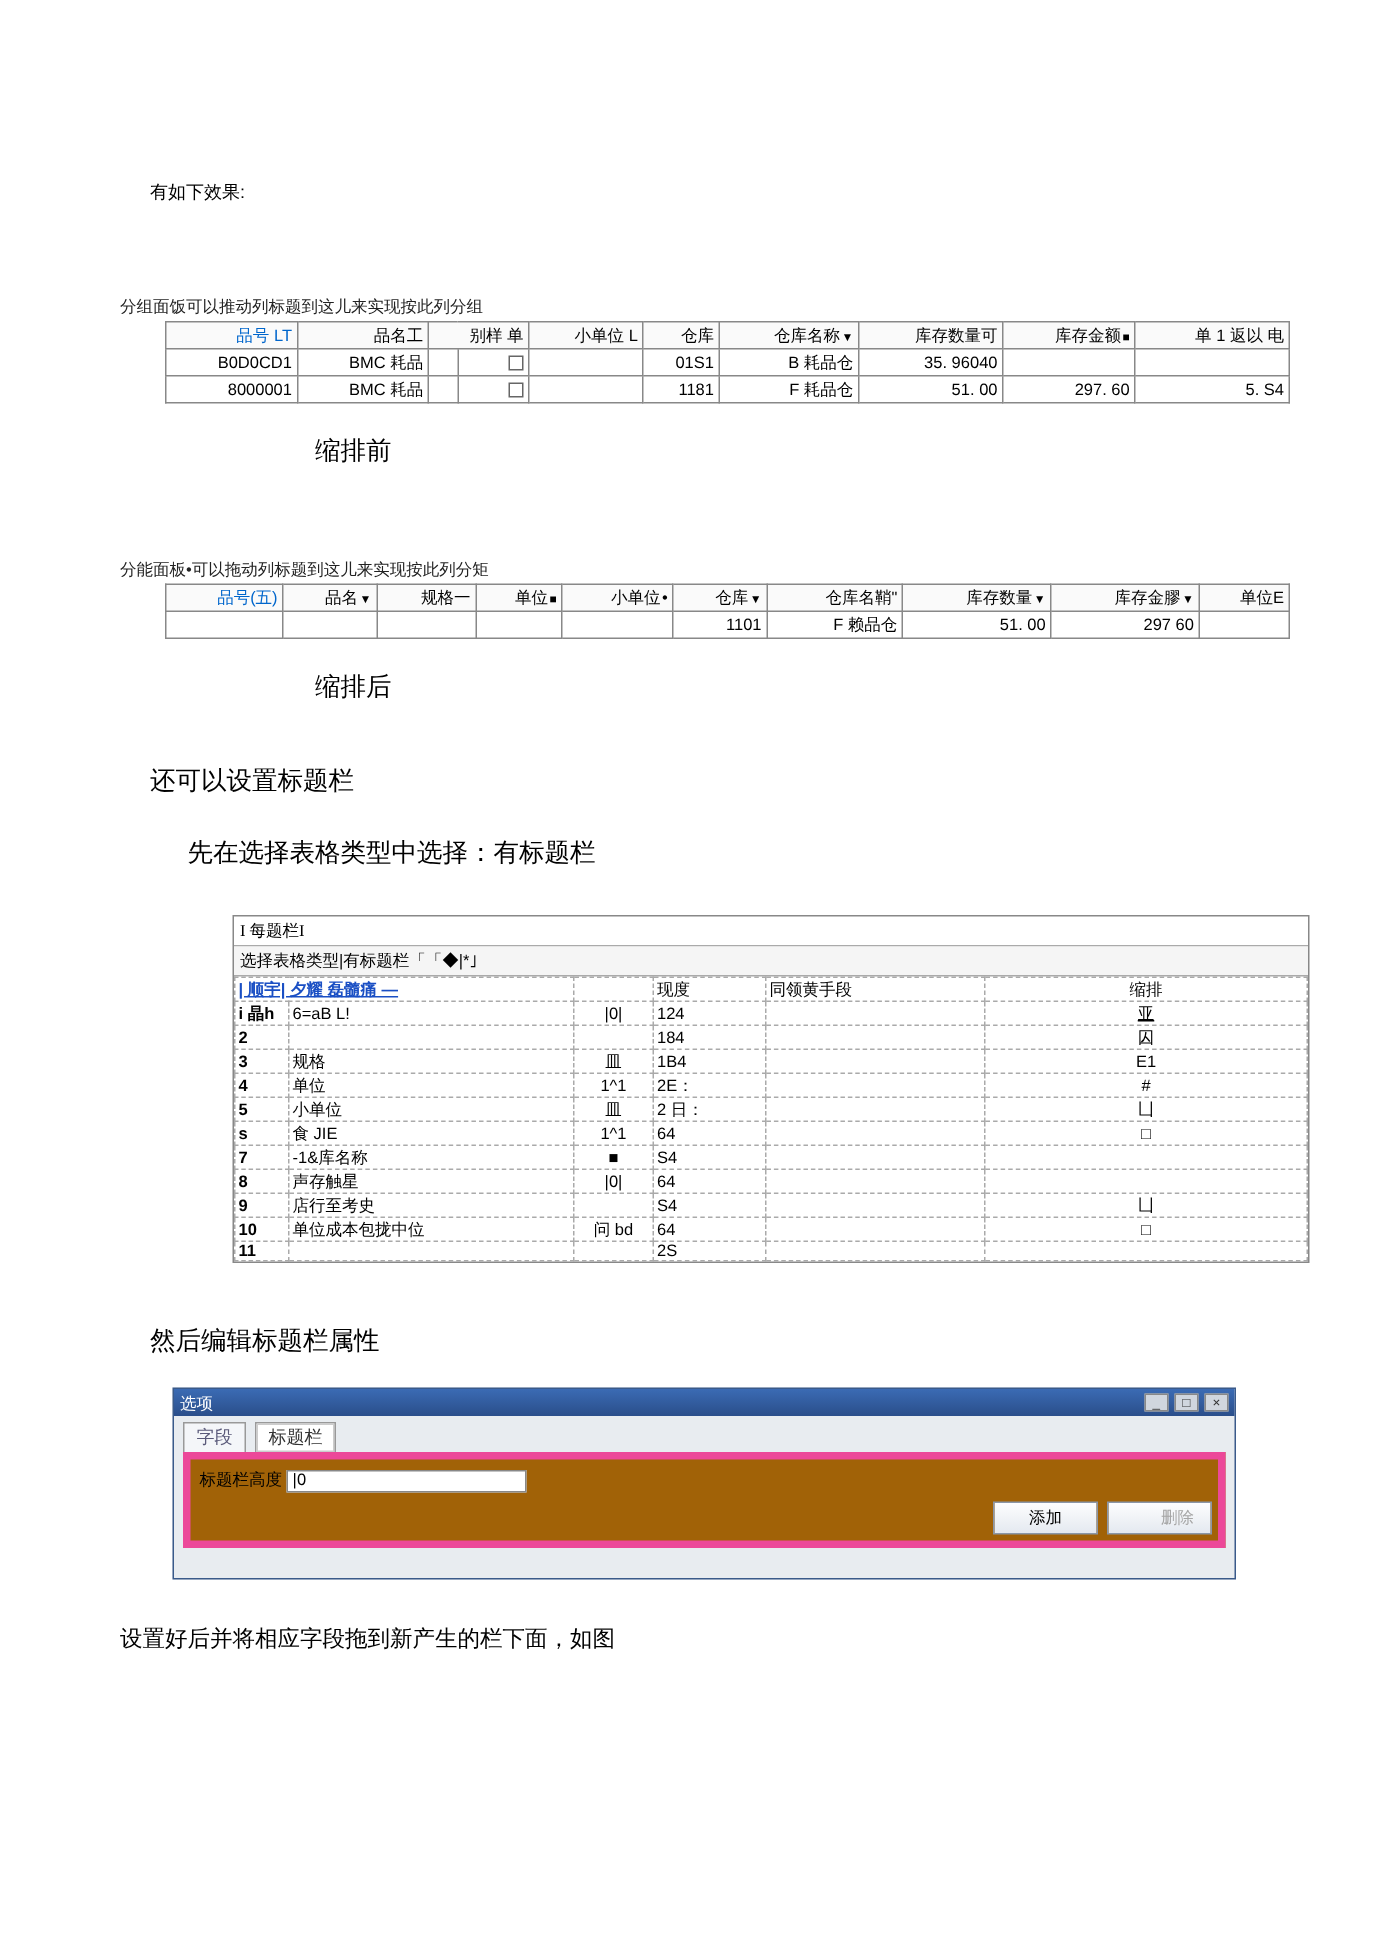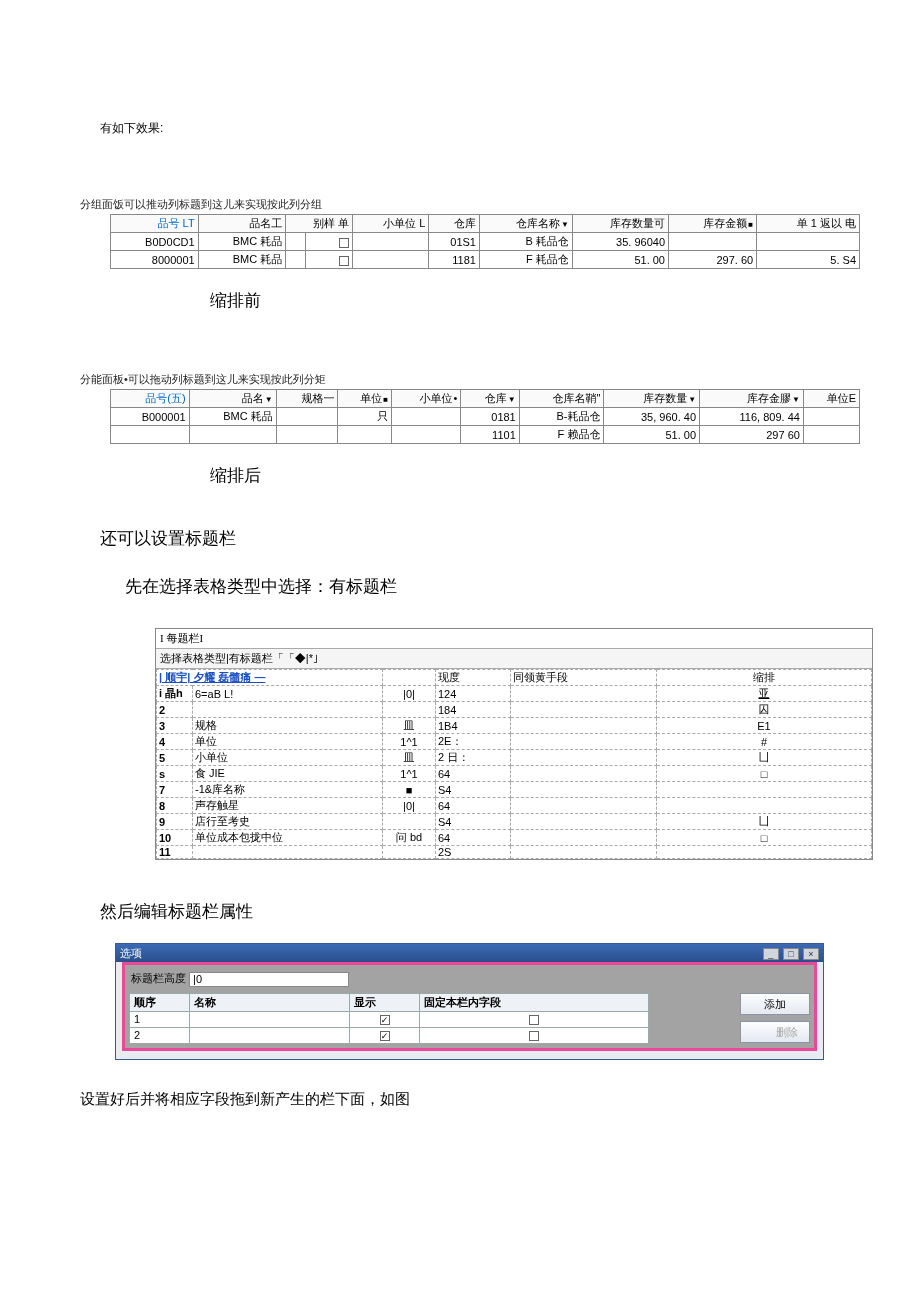--- a/index.html
+++ b/index.html
@@ -143,23 +143,23 @@
       background: #f4f6f9;
       color: #5a5a7a;
       font-size: 12px;
     }
     .dlg-tab.active {
       background: #fff;
       color: #333;
       box-shadow: inset 0 0 0 1px #ccc;
     }
     .dlg-inner {
-      margin: 0 6px 8px 6px;
-      border: 3px solid #ec4899;
-      background: #a3a3a3;
+      margin: 0 6px 20px 6px;
+      border: 5px solid #ec4899;
+      background: #a16207;
       padding: 4px;
     }
     .height-row {
       margin: 2px 0 6px 2px;
     }
     .height-input {
       display: inline-block;
       border: 1px solid #888;
       background: #fff;
       width: 160px;
@@ -181,21 +181,21 @@
       padding: 1px 4px;
       height: 16px;
       background: #fff;
       font-weight: normal;
       text-align: left;
     }
     .dlg-table th { background: #eef1f5; font-weight: bold; }
     .dlg-table .cen { text-align: center; }
     .dlg-btns {
       display: flex;
-      flex-direction: column;
+      flex-direction: row;
       gap: 6px;
       margin-left: auto;
     }
     .dlg-btn {
       width: 70px; height: 22px;
       border: 1px solid #8a96a8;
       background: linear-gradient(#fdfdfe, #e4e9f0);
       text-align: center;
       line-height: 20px;
     }
@@ -262,32 +262,20 @@
     <th>规格一</th>
     <th class="sq"><span>单位</span></th>
     <th class="dot"><span>小单位</span></th>
     <th class="tri"><span>仓库</span></th>
     <th>仓库名鞘"</th>
     <th class="tri"><span>库存数量</span></th>
     <th class="tri"><span>库存金膠</span></th>
     <th>单位E</th>
   </tr>
   <tr>
-    <td>B000001</td>
-    <td>BMC 耗品</td>
-    <td></td>
-    <td>只</td>
-    <td></td>
-    <td>0181</td>
-    <td>B-耗品仓</td>
-    <td class="num">35, 960. 40</td>
-    <td class="num">116, 809. 44</td>
-    <td></td>
-  </tr>
-  <tr>
     <td></td>
     <td></td>
     <td></td>
     <td></td>
     <td></td>
     <td>1101</td>
     <td>F 赖品仓</td>
     <td class="num">51. 00</td>
     <td class="num">297 60</td>
     <td></td>
@@ -407,48 +395,30 @@
 
 <div class="dialog">
   <div class="dlg-titlebar">
     <span>选项</span>
     <span>
       <span class="wbtn">_</span>
       <span class="wbtn">□</span>
       <span class="wbtn">×</span>
     </span>
   </div>
+  <div class="dlg-tabs">
+    <div class="dlg-tab">字段</div>
+    <div class="dlg-tab active">标题栏</div>
+  </div>
   <div class="dlg-inner">
     <div class="height-row">
       <span>标题栏高度</span>
       <span class="height-input">|0</span>
     </div>
     <div class="dlg-grid">
-      <table class="dlg-table">
-        <tbody>
-            <tr>
-          <th style="width:60px">顺序</th>
-          <th style="width:160px">名称</th>
-          <th style="width:70px">显示</th>
-          <th>固定本栏内字段</th>
-        </tr>
-        <tr>
-          <td>1</td>
-          <td></td>
-          <td class="cen"><span class="chk checked"></span></td>
-          <td class="cen"><span class="chk"></span></td>
-        </tr>
-        <tr>
-          <td>2</td>
-          <td></td>
-          <td class="cen"><span class="chk checked"></span></td>
-          <td class="cen"><span class="chk"></span></td>
-        </tr>
-      </tbody>
-        </table>
       <div class="dlg-btns">
         <div class="dlg-btn">添加</div>
         <div class="dlg-btn disabled">删除</div>
       </div>
     </div>
   </div>
 </div>
 
 <div class="body-text-post">设置好后并将相应字段拖到新产生的栏下面，如图</div>
 

